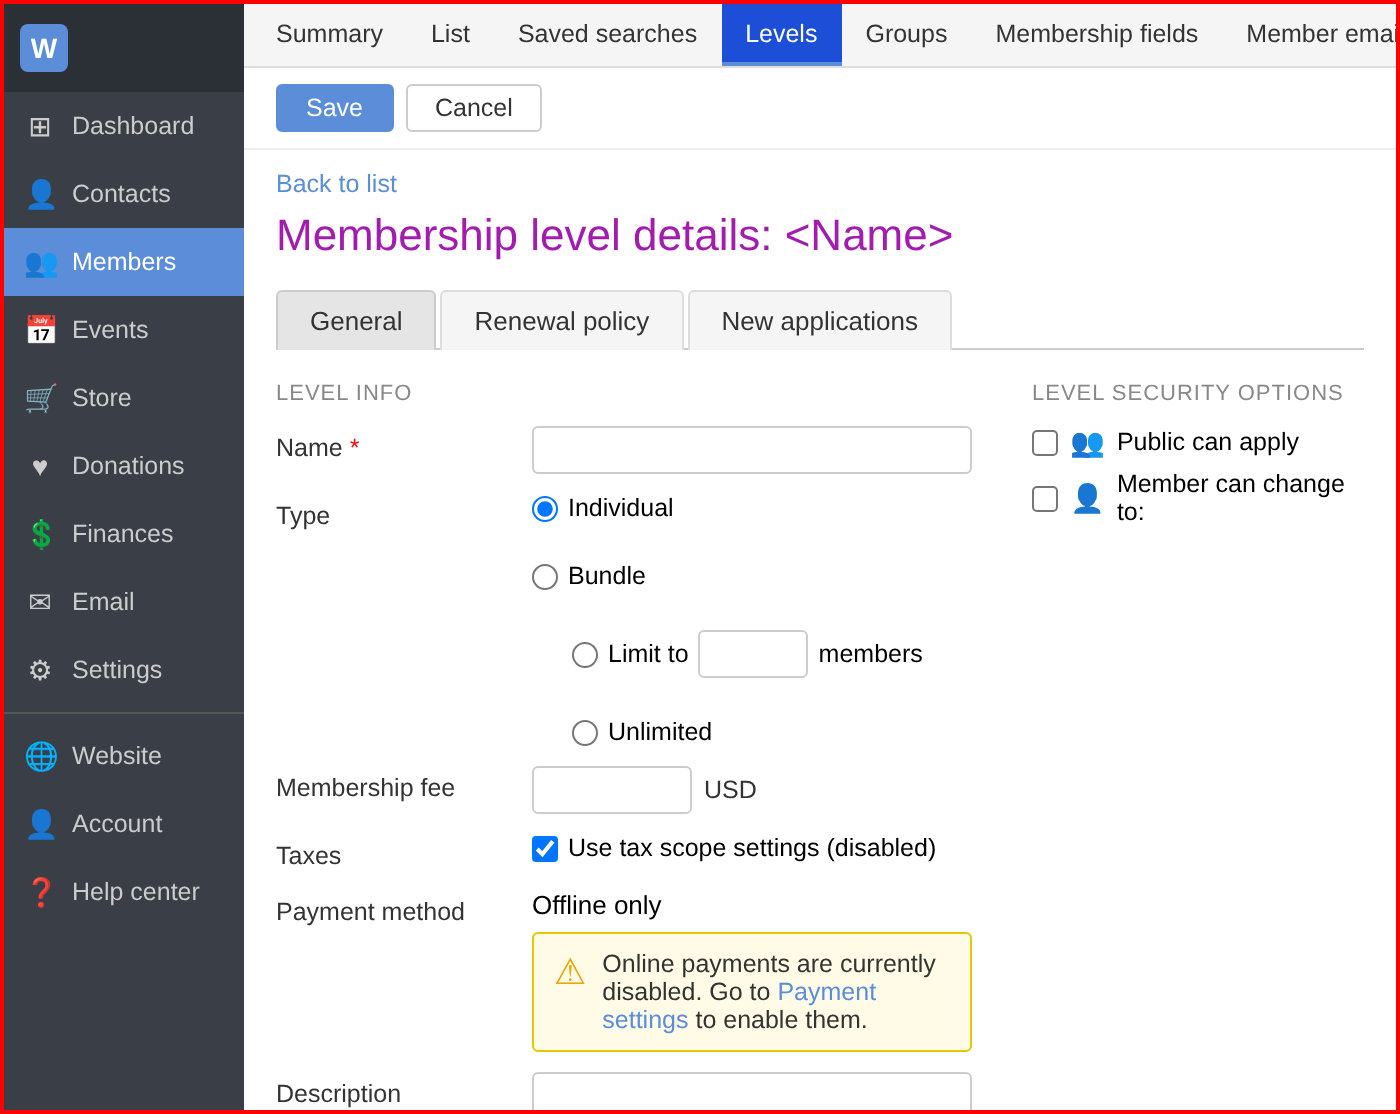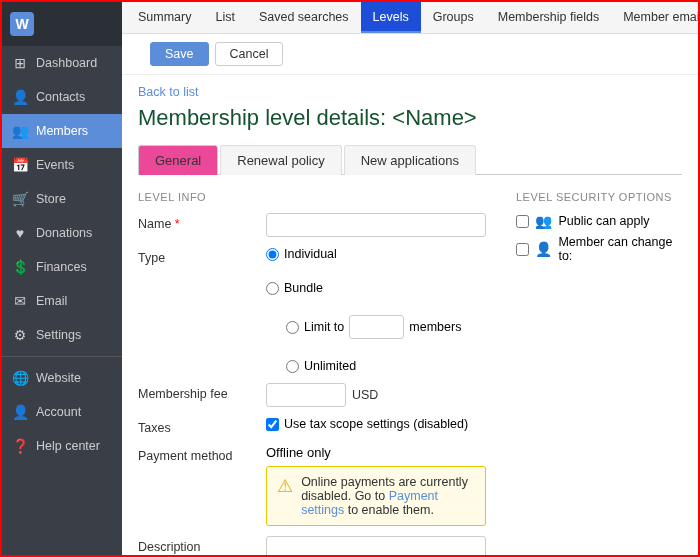--- a/index.html
+++ b/index.html
@@ -69,36 +69,36 @@
     
     .content {
       flex: 1;
       padding: 10px 16px;
       overflow-y: auto;
       background: #fff;
     }
 
     
     .action-bar {
-      padding: 8px 28px;
+      padding: 8px 16px;
       border-bottom: 1px solid #eee;
       display: flex; gap: 6px;
     }
     .btn {
       padding: 4px 14px;
       border-radius: 3px;
       font-size: 12.5px;
       cursor: pointer;
       border: 1px solid #ccc;
     }
     .btn-save { background: #5b8dd9; color: #fff; border-color: #5b8dd9; }
     .btn-cancel { background: #fff; color: #333; }
 
     .back-link { color: #5b8dd9; font-size: 12.5px; cursor: pointer; margin-bottom: 6px; display: block; }
-    .page-title { font-size: 22px; color: #14532d; font-weight: normal; margin-bottom: 14px; }
+    .page-title { font-size: 22px; color: #a21caf; font-weight: normal; margin-bottom: 14px; }
 
     
     .form-tabs {
       display: flex;
       border-bottom: 1px solid #ccc;
       margin-bottom: 16px;
     }
     .form-tab {
       padding: 7px 16px;
       cursor: pointer;
@@ -106,21 +106,21 @@
       color: #333;
       border: 1px solid transparent;
       border-bottom: none;
       margin-bottom: -1px;
       background: #f5f5f5;
       border-color: #ddd;
       border-radius: 3px 3px 0 0;
       margin-right: 2px;
     }
     .form-tab.active {
-      background: #ec4899;
+      background: #e5e5e5;
       border-color: #ccc;
       border-bottom-color: #fff;
       z-index: 1;
     }
 
     
     .form-section { display: flex; gap: 30px; }
     .form-left { flex: 1; }
     .form-right { width: 200px; }
 

